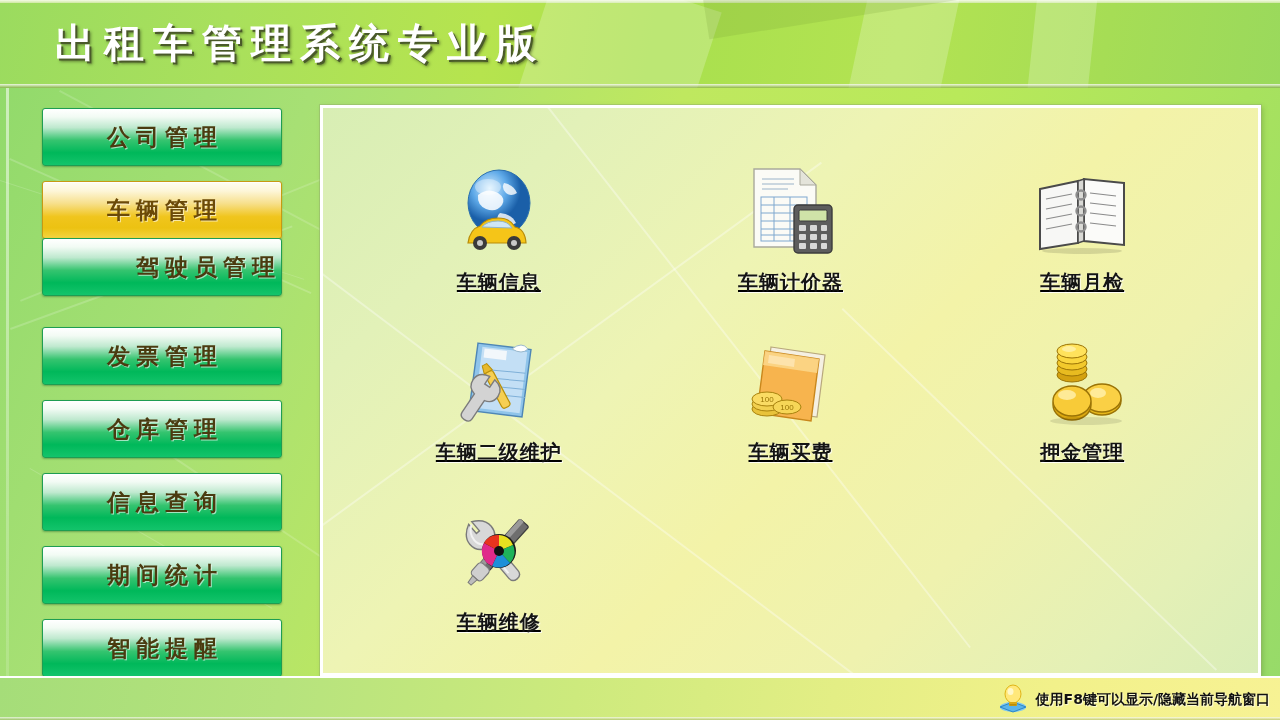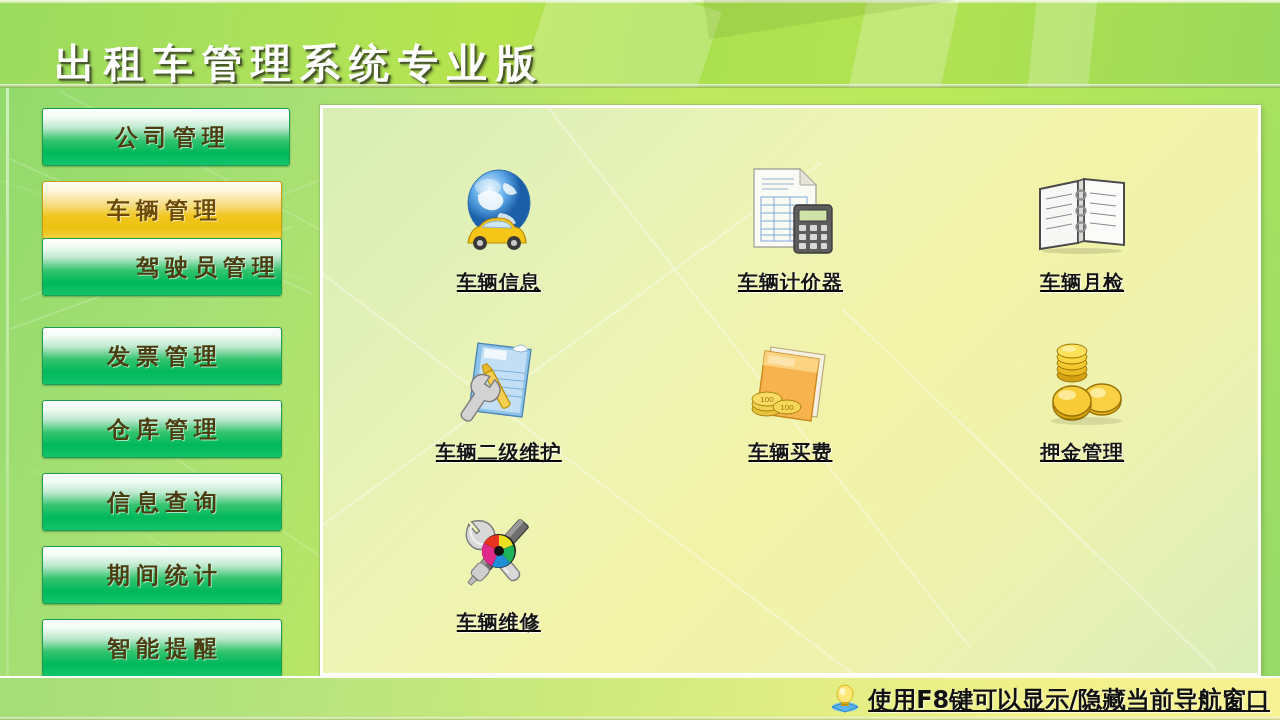--- a/index.html
+++ b/index.html
@@ -30,21 +30,20 @@
     background:linear-gradient(180deg,rgba(255,255,255,.8),rgba(120,150,60,.55));
   }
   .hdr-streak{position:absolute;background:rgba(255,255,255,.22);transform-origin:top left;}
   .hdr-streak.dark{background:rgba(110,150,50,.18);}
   .title{
     position:absolute;left:55px;top:16px;
     font-size:40px;font-weight:bold;letter-spacing:9px;
     color:#ffffff;
     text-shadow:2px 2px 0 #4a5a2a, 3px 3px 3px rgba(40,50,20,.55);
     white-space:nowrap;
-    margin-top:20px;
   }
   .hdr-topline{position:absolute;left:0;top:0;width:100%;height:3px;
     background:linear-gradient(180deg,#f4fbe6,#cfe8a2);}
 
   
   .sidebar{
     position:absolute;left:0;top:88px;width:316px;height:588px;
     overflow:hidden;
   }
   .sb-streak{position:absolute;background:rgba(255,255,255,.18);transform-origin:top left;}
@@ -105,22 +104,22 @@
     border-top:2px solid #ffffff;
     box-sizing:border-box;
   }
   .statusbar::after{content:"";position:absolute;left:0;right:0;bottom:0;height:3px;
     background:linear-gradient(180deg,rgba(255,255,255,.7),rgba(150,170,90,.5));}
   .status-inner{
     position:absolute;right:10px;top:0;height:44px;
     display:flex;align-items:center;gap:6px;
   }
   .status-txt{
-    font-size:24px;font-weight:bold;color:#111;letter-spacing:0px;
-    text-shadow:1px 1px 1px rgba(255,255,255,.7);white-space:nowrap;text-decoration:underline;
+    font-size:14px;font-weight:bold;color:#111;letter-spacing:0px;
+    text-shadow:1px 1px 1px rgba(255,255,255,.7);white-space:nowrap;
   }
 </style>
 </head>
 <body>
 
 <div id="app">
 
   <div class="bg-base">
     <div class="bg-streak" style="left:60px;top:90px;width:700px;height:2px;transform:rotate(28deg);"></div>
     <div class="bg-streak" style="left:20px;top:300px;width:400px;height:2px;transform:rotate(-22deg);"></div>
@@ -136,21 +135,21 @@
     <div class="hdr-streak" style="left:1040px;top:-30px;width:60px;height:200px;transform:rotate(6deg);"></div>
     <div class="title">出租车管理系统专业版</div>
   </div>
 
   <div class="sidebar">
     <div class="sb-edge"></div>
     <div class="sb-streak" style="left:10px;top:70px;width:330px;height:2px;transform:rotate(24deg);"></div>
     <div class="sb-streak" style="left:10px;top:240px;width:300px;height:2px;transform:rotate(-20deg);"></div>
     <div class="sb-streak" style="left:30px;top:380px;width:280px;height:1px;transform:rotate(30deg);"></div>
     <div id="nav-host">
-        <div class="navbtn" style="top: 20px; padding-left: 8px;">
+        <div class="navbtn" style="top: 20px;">
           <span class="lbl">公司管理</span>
         </div>
         <div class="navbtn sel" style="top: 93px;">
           <span class="lbl">车辆管理</span>
         </div>
         <div class="navbtn" style="top: 150px; justify-content: flex-end;">
           <span class="lbl">驾驶员管理</span>
         </div>
         <div class="navbtn" style="top: 239px;">
           <span class="lbl">发票管理</span>

